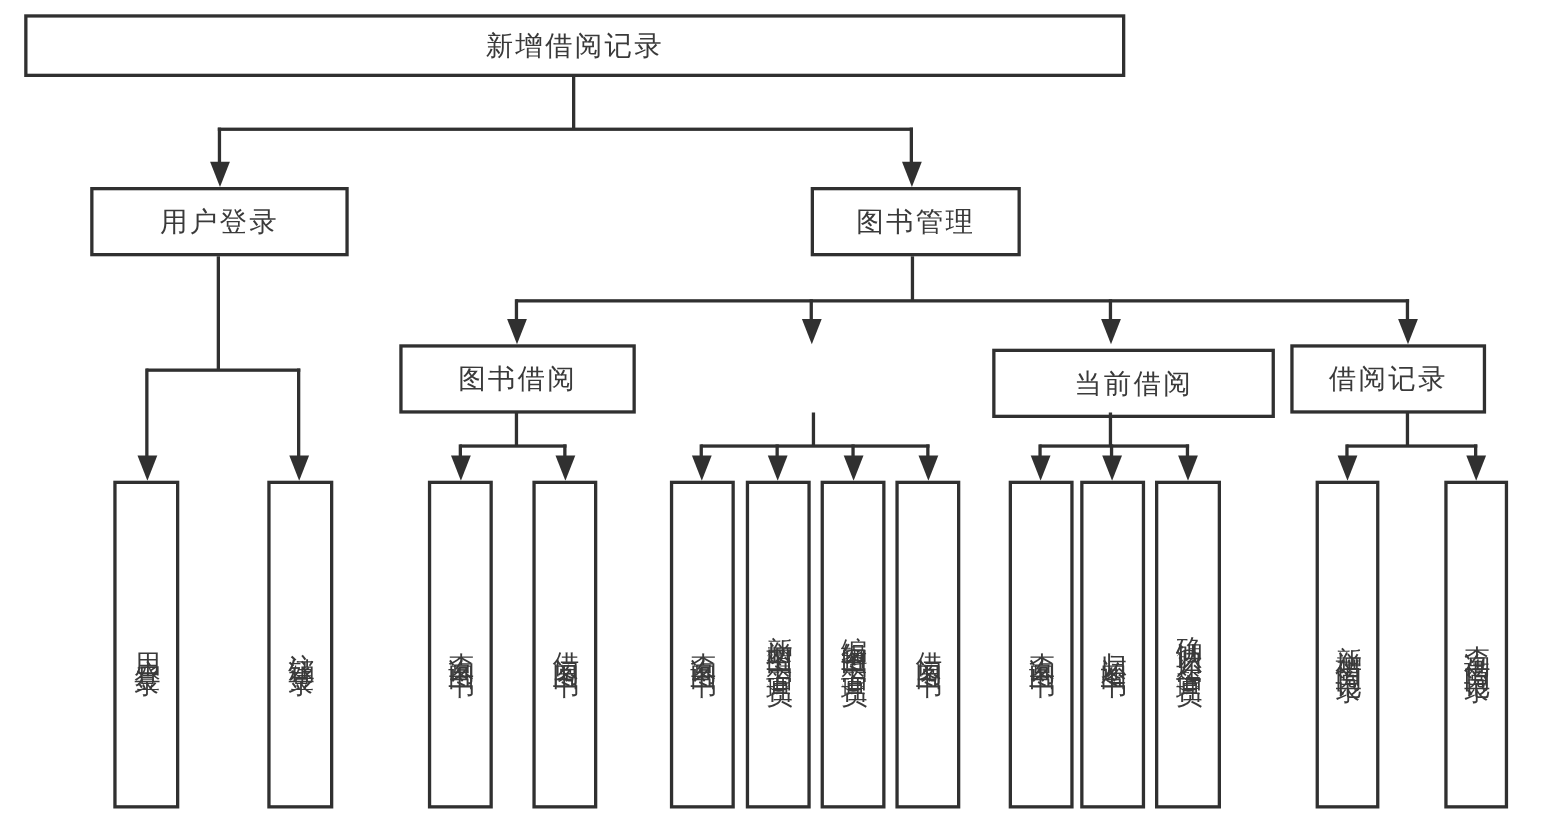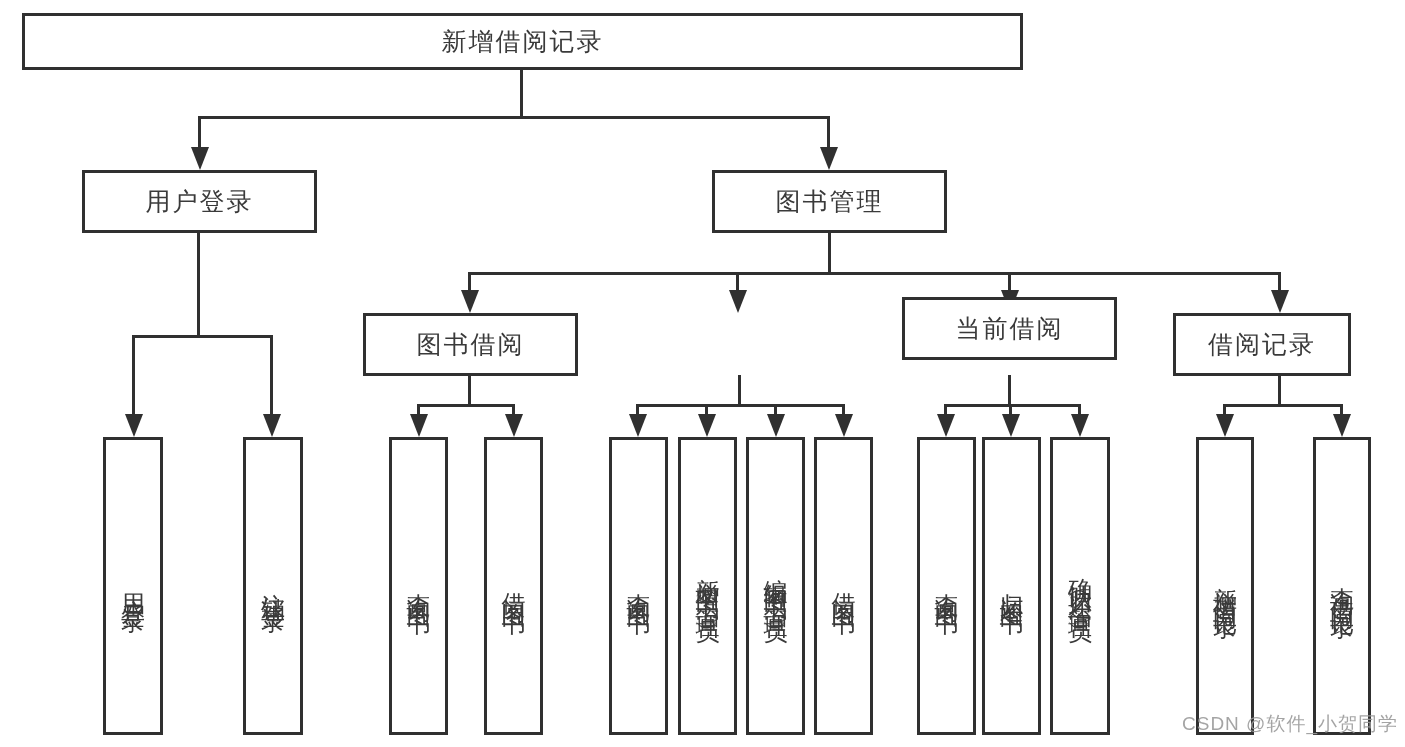--- a/index.html
+++ b/index.html
@@ -79,21 +79,21 @@
   <div class="arrow" style="left:191px;top:116px;height:54px">
       <div class="stem"></div>
       <div class="head"></div>
     </div>
   <div class="arrow" style="left:820px;top:116px;height:54px">
       <div class="stem"></div>
       <div class="head"></div>
     </div>
 
   <div class="box hlabel" style="left:82px;top:170px;width:235px;height:63px">用户登录</div>
-  <div class="box hlabel" style="left:712px;top:170px;width:235px;height:63px">图书管理</div>
+  <div class="box hlabel" style="left:737px;top:170px;width:191px;height:63px">图书管理</div>
 
   <div class="vline" style="left:197px;top:233px;height:104px"></div>
   <div class="hline" style="left:133px;top:335px;width:140px"></div>
   <div class="arrow" style="left:125px;top:335px;height:102px">
       <div class="stem"></div>
       <div class="head"></div>
     </div>
   <div class="arrow" style="left:263px;top:335px;height:102px">
       <div class="stem"></div>
       <div class="head"></div>
@@ -112,21 +112,21 @@
   <div class="arrow" style="left:1001px;top:272px;height:41px">
       <div class="stem"></div>
       <div class="head"></div>
     </div>
   <div class="arrow" style="left:1271px;top:272px;height:41px">
       <div class="stem"></div>
       <div class="head"></div>
     </div>
 
   <div class="box hlabel" style="left:363px;top:313px;width:215px;height:63px">图书借阅</div>
-  <div class="box hlabel" style="left:902px;top:297px;width:215px;height:63px">当前借阅</div>
+  <div class="box hlabel" style="left:902px;top:317px;width:257px;height:63px">当前借阅</div>
   <div class="box hlabel" style="left:1173px;top:313px;width:178px;height:63px">借阅记录</div>
 
   <div class="vline" style="left:468px;top:375px;height:31px"></div>
   <div class="hline" style="left:418px;top:404px;width:97px"></div>
   <div class="arrow" style="left:410px;top:404px;height:33px">
       <div class="stem"></div>
       <div class="head"></div>
     </div>
   <div class="arrow" style="left:505px;top:404px;height:33px">
       <div class="stem"></div>
@@ -189,15 +189,14 @@
   <div class="box leaf" style="left:746px;top:437px;width:59px;height:298px">编辑图书（管理员）</div>
   <div class="box leaf" style="left:814px;top:437px;width:59px;height:298px">借阅图书</div>
 
   <div class="box leaf" style="left:917px;top:437px;width:59px;height:298px">查询图书</div>
   <div class="box leaf" style="left:982px;top:437px;width:59px;height:298px">归还图书</div>
   <div class="box leaf" style="left:1050px;top:437px;width:60px;height:298px">确认归还（管理员）</div>
 
   <div class="box leaf" style="left:1196px;top:437px;width:58px;height:298px">新增借阅记录</div>
   <div class="box leaf" style="left:1313px;top:437px;width:58px;height:298px">查询借阅记录</div>
 
-  <div class="watermark">CSDN @软件_小贺同学</div>
 
 </div>
 
 </body></html>

